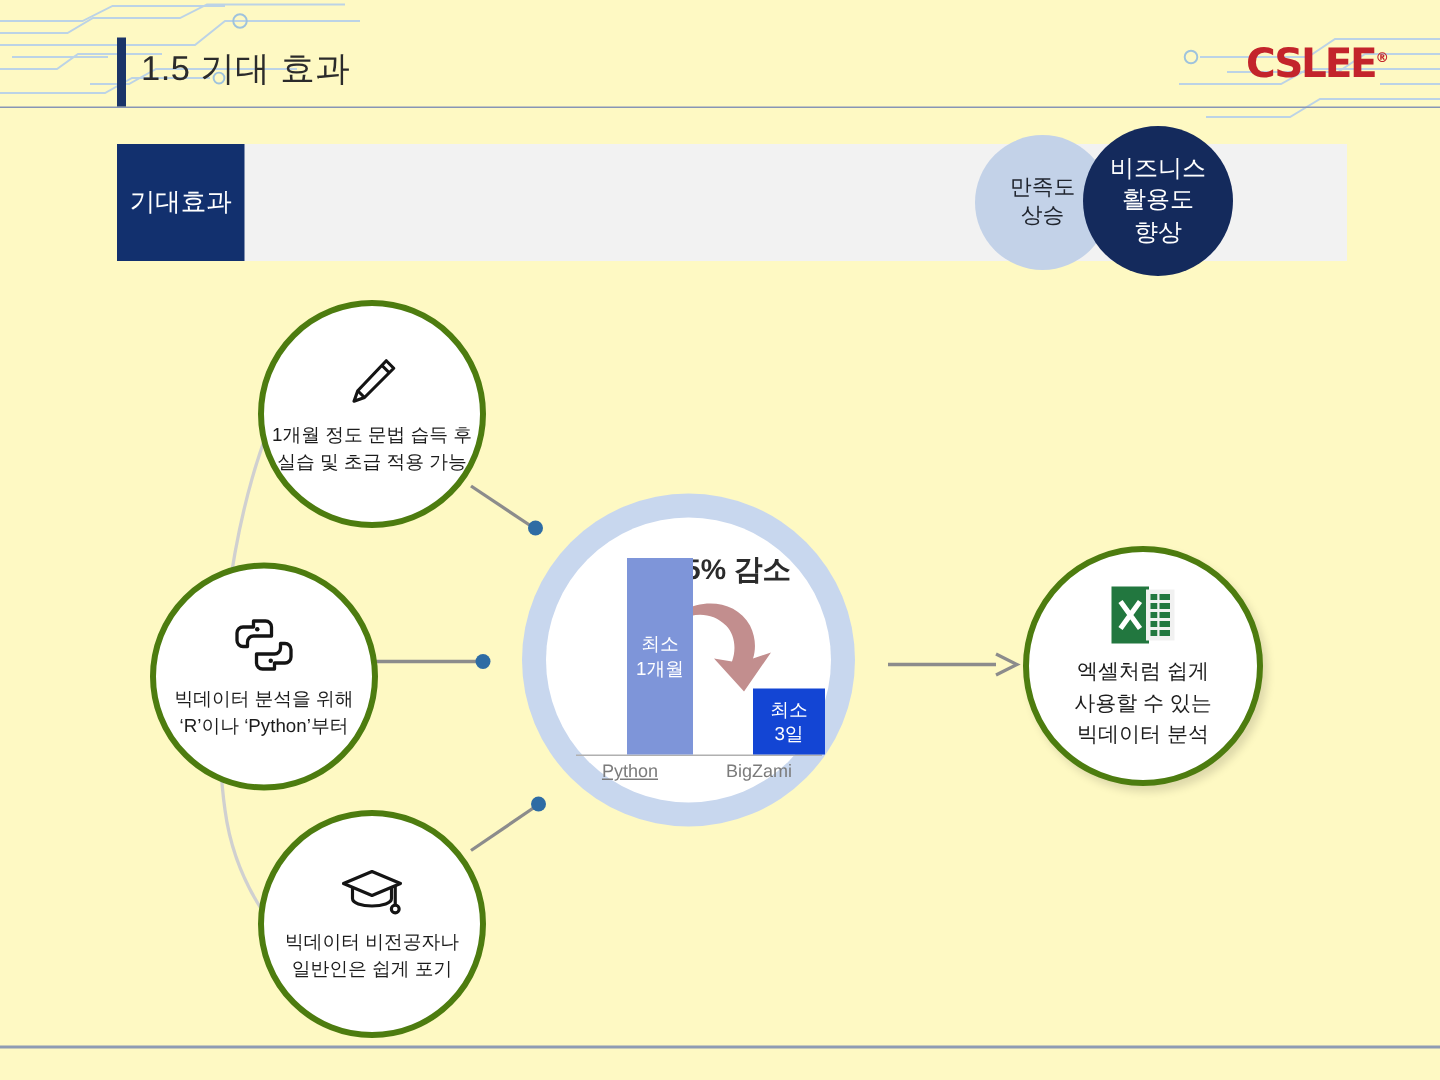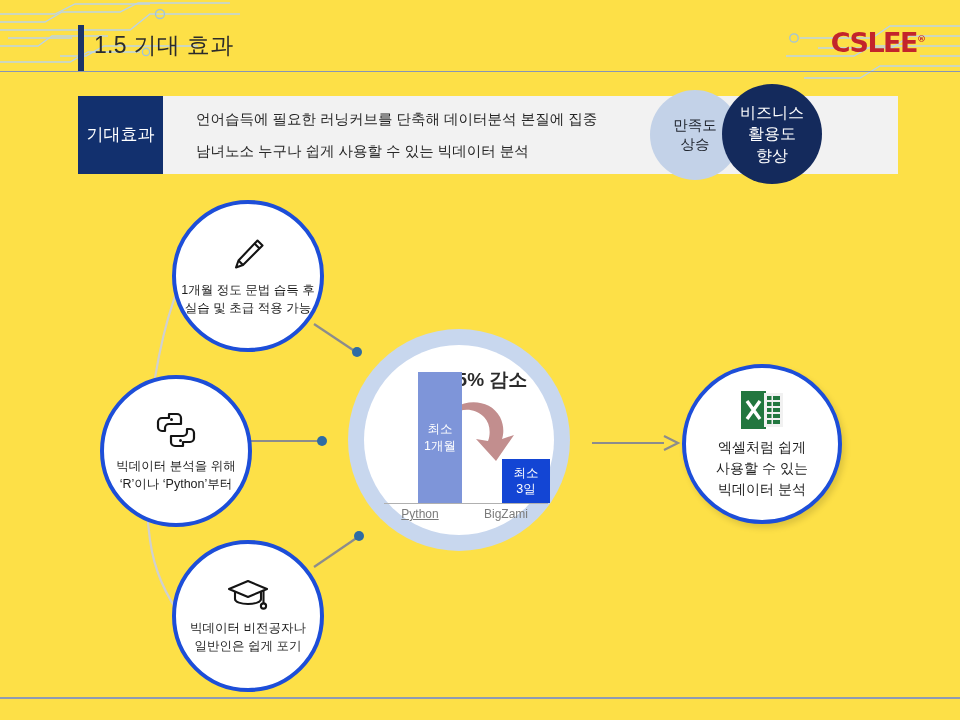--- a/index.html
+++ b/index.html
@@ -7,21 +7,21 @@
     padding: 0;
     background: #ffffff;
   }
   body {
     font-family: "Liberation Sans", "DejaVu Sans", sans-serif;
   }
   #slide {
     position: relative;
     width: 960px;
     height: 720px;
-    background: #fde047;
+    background: #fef9c3;
     overflow: hidden;
   }
 
   
   .deco {
     position: absolute;
     pointer-events: none;
   }
   .deco-tl { left: 0; top: 0; width: 300px; height: 80px; }
   .deco-tr { right: 0; top: 18px; width: 200px; height: 80px; }
@@ -123,21 +123,21 @@
     left: 0; top: 0;
     width: 960px; height: 720px;
     pointer-events: none;
   }
 
   
   .node {
     position: absolute;
     border-radius: 50%;
     background: #ffffff;
-    border: 4px solid #1d4ed8;
+    border: 4px solid #4d7c0f;
     box-sizing: border-box;
     display: flex;
     flex-direction: column;
     align-items: center;
     justify-content: center;
     text-align: center;
   }
   .node-label {
     font-size: 12.5px;
     color: #1c1c1c;
@@ -274,24 +274,20 @@
 
   <div class="header-rule"></div>
   <div class="title-bar"></div>
   <div class="slide-title">1.5 기대 효과</div>
   <div class="logo"><span>CSLEE</span><span class="reg">®</span></div>
 
   <div class="banner"></div>
   <div class="banner-label">
     <span>기대</span>
     <span>효과</span>
-  </div>
-  <div class="banner-text">
-    <div>언어습득에 필요한 러닝커브를 단축해 데이터분석 본질에 집중</div>
-    <div>남녀노소 누구나 쉽게 사용할 수 있는 빅데이터 분석</div>
   </div>
   <div class="bubble bubble-sat">
     <span>만족도</span>
     <span>상승</span>
   </div>
   <div class="bubble bubble-biz">
     <span>비즈니스</span>
     <span>활용도</span>
     <span>향상</span>
   </div>

